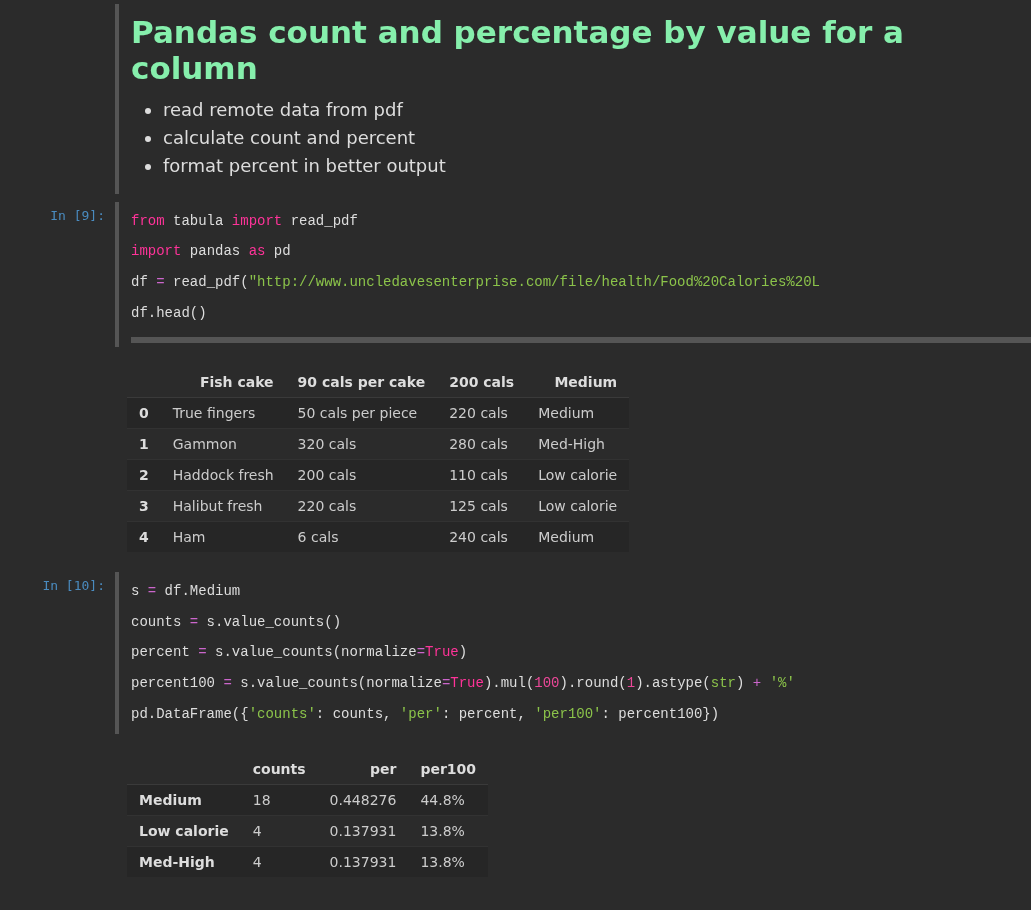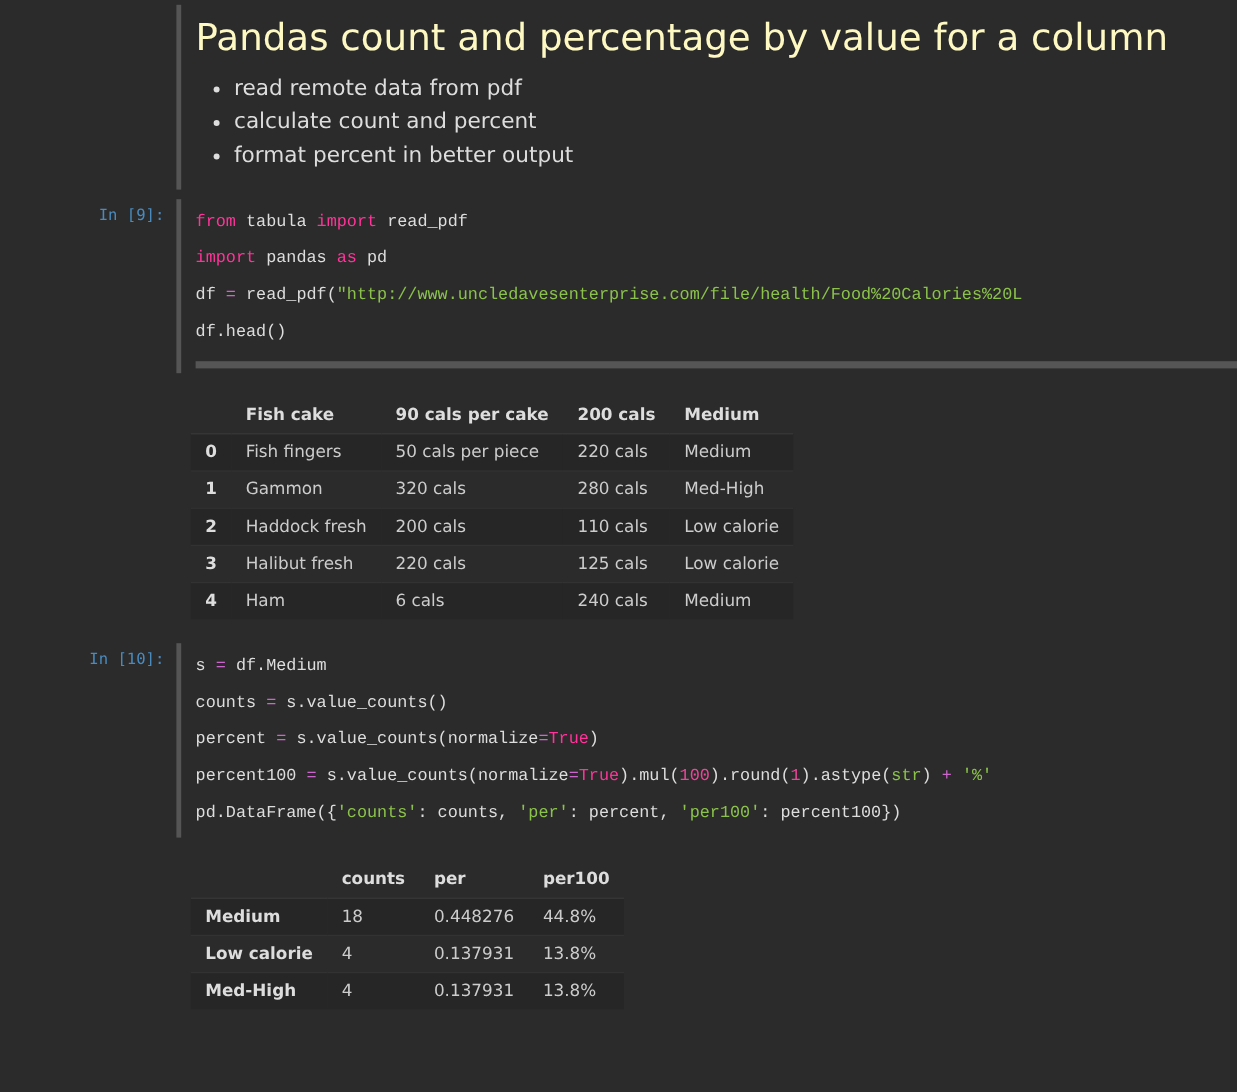--- a/index.html
+++ b/index.html
@@ -22,36 +22,35 @@
     padding: 4px 0;
   }
   .prompt-col {
     width: 115px;
     flex: 0 0 115px;
     text-align: right;
     padding: 6px 10px 0 0;
     font-family: "DejaVu Sans Mono", monospace;
     font-size: 13px;
     color: #4a8bbf;
-    margin-left: 32px;
   }
   .prompt-col.empty { color: transparent; }
   .content-col {
     flex: 1;
     padding: 4px 0 4px 12px;
     min-width: 0;
     overflow: hidden;
   }
   .input-divider {
     border-left: 4px solid #555;
   }
   h1.title {
     font-size: 31px;
-    font-weight: normal;
-    color: #fef9c3;
+    font-weight: bold;
+    color: #86efac;
     margin: 6px 0 10px 0;
   }
   ul.bullets {
     margin: 4px 0 10px 0;
     padding-left: 32px;
   }
   ul.bullets li {
     font-size: 18px;
     color: #ddd;
     line-height: 1.55;
@@ -90,20 +89,21 @@
   }
   table.df th, table.df td {
     padding: 7px 12px;
     text-align: left;
     white-space: nowrap;
   }
   table.df thead th {
     font-weight: bold;
     color: #ddd;
     border-bottom: 1px solid #3a3a3a;
+    text-align: right;
   }
   table.df thead th:first-child {
     text-align: left;
   }
   table.df tbody th {
     font-weight: bold;
     color: #ddd;
   }
   table.df tbody tr:nth-child(odd) {
     background: #262626;
@@ -149,21 +149,21 @@
             <th></th>
             <th>Fish cake</th>
             <th>90 cals per cake</th>
             <th>200 cals</th>
             <th>Medium</th>
           </tr>
         </thead>
         <tbody>
           <tr>
             <th>0</th>
-            <td>Fish fingers</td>
+            <td>True fingers</td>
             <td>50 cals per piece</td>
             <td>220 cals</td>
             <td>Medium</td>
           </tr>
           <tr>
             <th>1</th>
             <td>Gammon</td>
             <td>320 cals</td>
             <td>280 cals</td>
             <td>Med-High</td>

